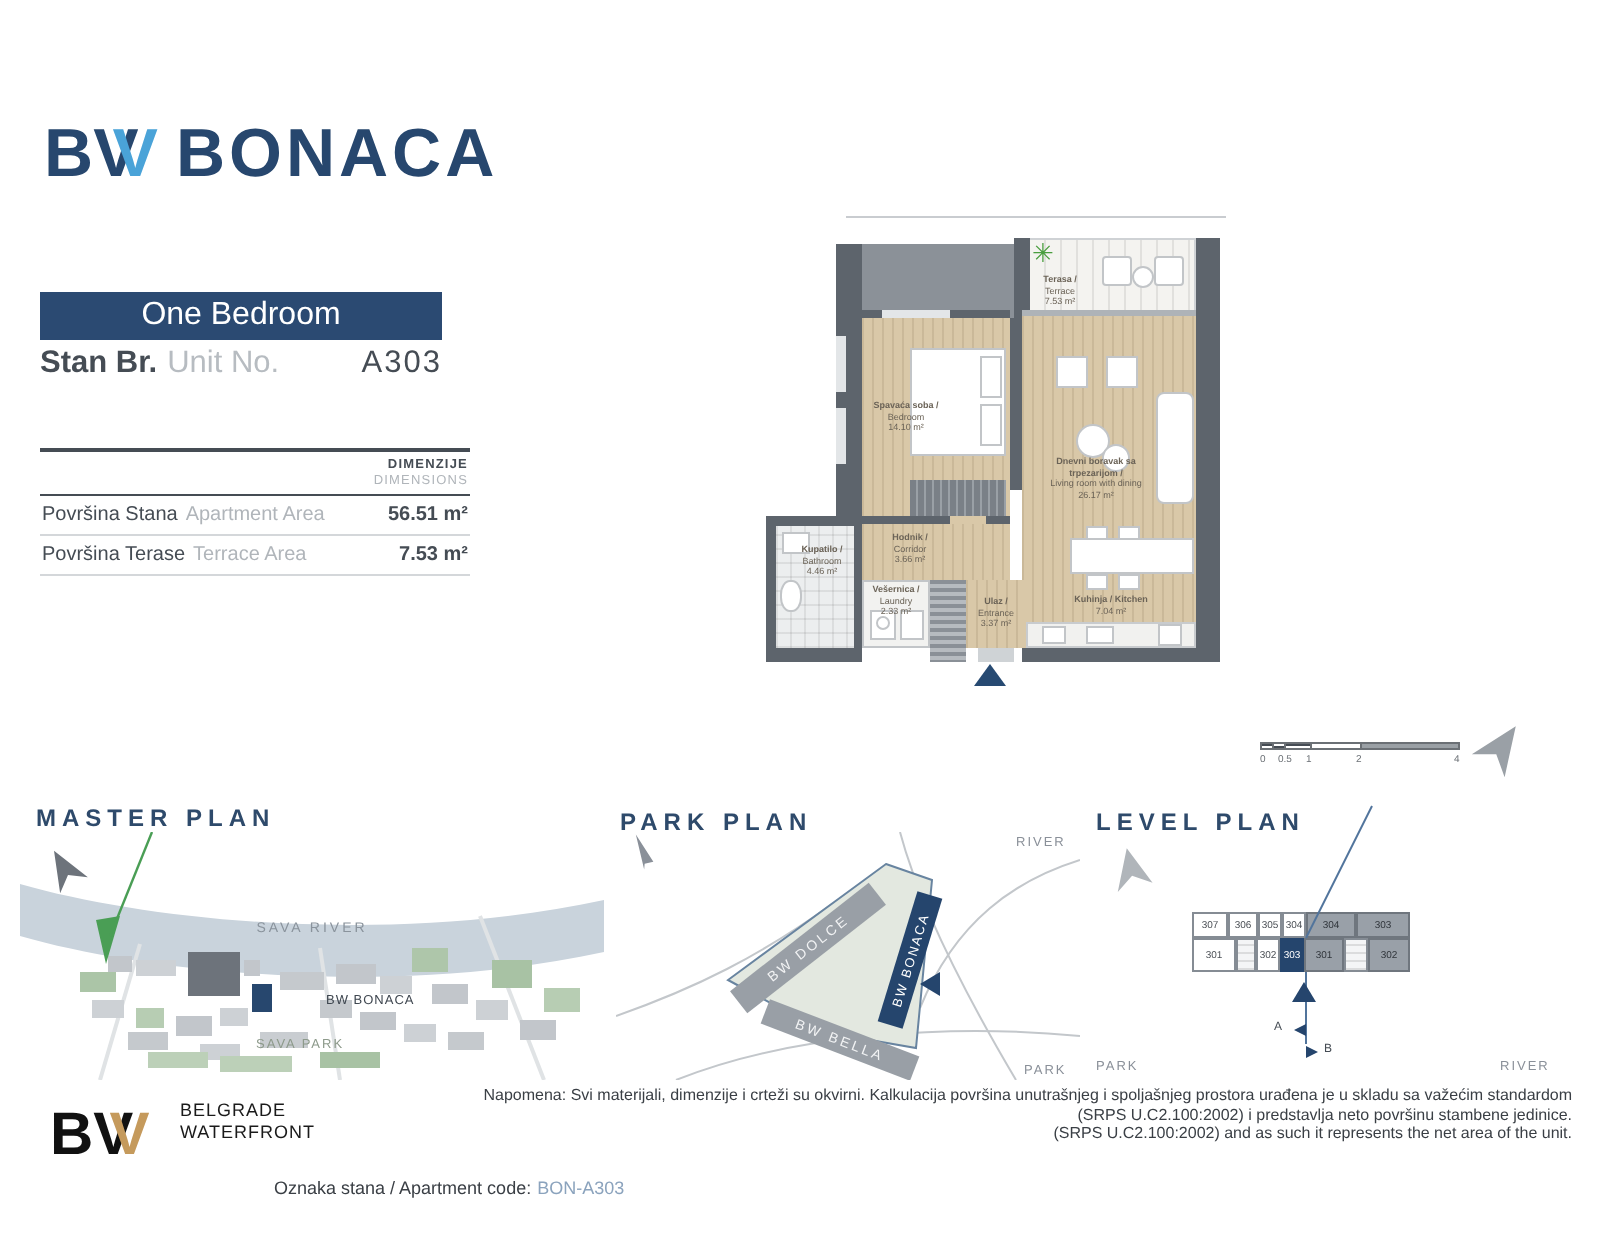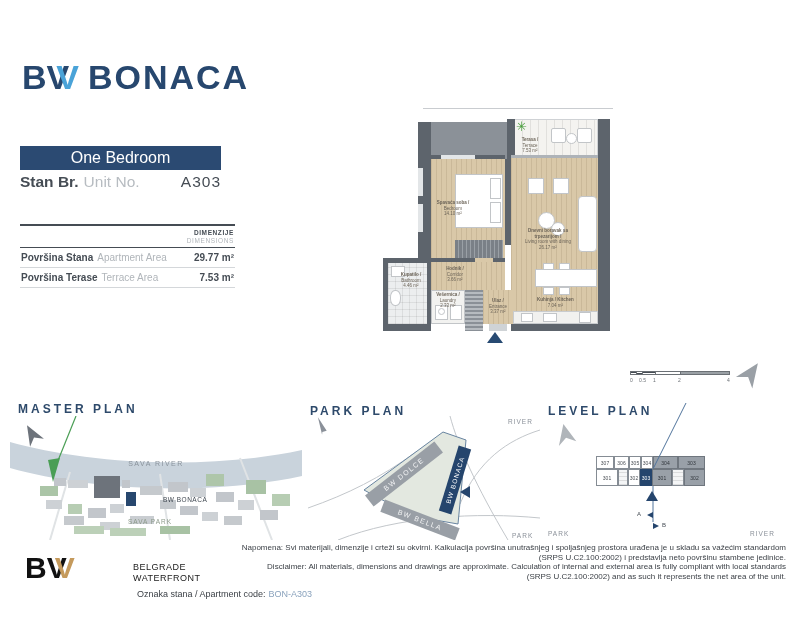--- a/index.html
+++ b/index.html
@@ -21,21 +21,21 @@
   .unit-row .sr { font-weight:bold; color:#454c54; }
   .unit-row .en { color:#b7bcc1; margin-left:5px;text-align:center; }
   .unit-row .code { margin-left:auto; color:#454c54; letter-spacing:1px; }
 
   
   .dim-table { left:20px; top:224px; width:215px; border-top:2px solid #454c54; font-size:10px; }
   .dim-head { text-align:right; padding:3px 1px 2px; border-bottom:1px solid #454c54; line-height:8px; }
   .dim-head .sr { font-size:6.5px; font-weight:bold; color:#454c54; letter-spacing:0.6px; }
   .dim-head .en { font-size:6.5px; color:#b0b5ba; letter-spacing:0.6px; }
   .dim-row { display:flex; align-items:baseline; padding:4px 1px; border-bottom:1px solid #d4d7da; }
-  .dim-row .sr { font-weight:bold; color:#454c54;text-align:center; }
+  .dim-row .sr { font-weight:normal; color:#454c54;text-align:center; }
   .dim-row .en { color:#b0b5ba; margin-left:4px; }
   .dim-row .val { margin-left:auto; font-weight:bold; color:#454c54; }
 
   
   .plan { left:383px; top:108px; width:235px; height:240px; }
   .wall { background:#5d646c; position:absolute; }
   .beige { background-color:#d9c8a8;
            background-image:repeating-linear-gradient(90deg, rgba(110,90,60,0.14) 0 1px, transparent 1px 5px);
            position:absolute; }
   .white-room { background:#f2f2f0; position:absolute; }
@@ -71,21 +71,21 @@
   .lp-white { background:#ffffff; border:1px solid #858c94; color:#4a4f55; }
   .lp-gray  { background:#99a0a8; border:1px solid #6f767e; color:#2f343a; }
   .lp-util  { background:#f4f5f6; border:1px solid #858c94;
               background-image:repeating-linear-gradient(0deg, rgba(0,0,0,0.1) 0 1px, transparent 1px 4px); }
   .lp-navy  { background:#25456d; border:1px solid #25456d; color:#ffffff; }
   .lp-ab { position:absolute; font-size:6px; color:#454c54; }
 
   
   .bw-logo { left:25px; top:551px; font-size:30px; font-weight:bold; color:#111111; }
   .bw-logo .v2 { color:#c59a5c; margin-left:-12px; }
-  .bw-text { left:90px; top:562px; font-size:9px; line-height:11px; color:#1a1a1a; letter-spacing:0.5px;margin-left:43px; }
+  .bw-text { left:90px; top:550px; font-size:9px; line-height:11px; color:#1a1a1a; letter-spacing:0.5px; }
   .disclaimer { left:128px; top:543px; width:658px; font-size:8px; line-height:9.5px; color:#3a3f45;text-align:right; }
   .apt-code { left:137px; top:589px; font-size:9px; color:#3a3f45; }
   .apt-code .code { color:#8ba3bd; margin-left:3px; }
 </style>
 </head>
 <body>
 
 <div class="page">
 
   <div class="abs type-banner">
@@ -102,21 +102,21 @@
   </div>
 
   <div class="abs dim-table">
     <div class="dim-head">
       <div class="sr">DIMENZIJE</div>
       <div class="en">DIMENSIONS</div>
     </div>
     <div class="dim-row">
       <span class="sr">Površina Stana</span>
       <span class="en">Apartment Area</span>
-      <span class="val">29.77 m²</span>
+      <span class="val">56.51 m²</span>
     </div>
     <div class="dim-row">
       <span class="sr">Površina Terase</span>
       <span class="en">Terrace Area</span>
       <span class="val">7.53 m²</span>
     </div>
   </div>
 
   <div class="abs plan">
 
@@ -376,21 +376,20 @@
     <span>B</span><span>V</span><span class="v2">V</span>
   </div>
   <div class="abs bw-text">
     <div>BELGRADE</div>
     <div>WATERFRONT</div>
   </div>
 
   <div class="abs disclaimer">
     <div>Napomena: Svi materijali, dimenzije i crteži su okvirni. Kalkulacija površina unutrašnjeg i spoljašnjeg prostora urađena je u skladu sa važećim standardom</div>
     <div>(SRPS U.C2.100:2002) i predstavlja neto površinu stambene jedinice.</div>
-    <div>Disclaimer: All materials, dimensions and drawings are approximate. Calculation of internal and external area is fully compliant with local standards</div>
     <div>(SRPS U.C2.100:2002) and as such it represents the net area of the unit.</div>
   </div>
 
   <div class="abs apt-code">
     <span>Oznaka stana / Apartment code:</span><span class="code">BON-A303</span>
   </div>
 
 </div>
 
 </body></html>

